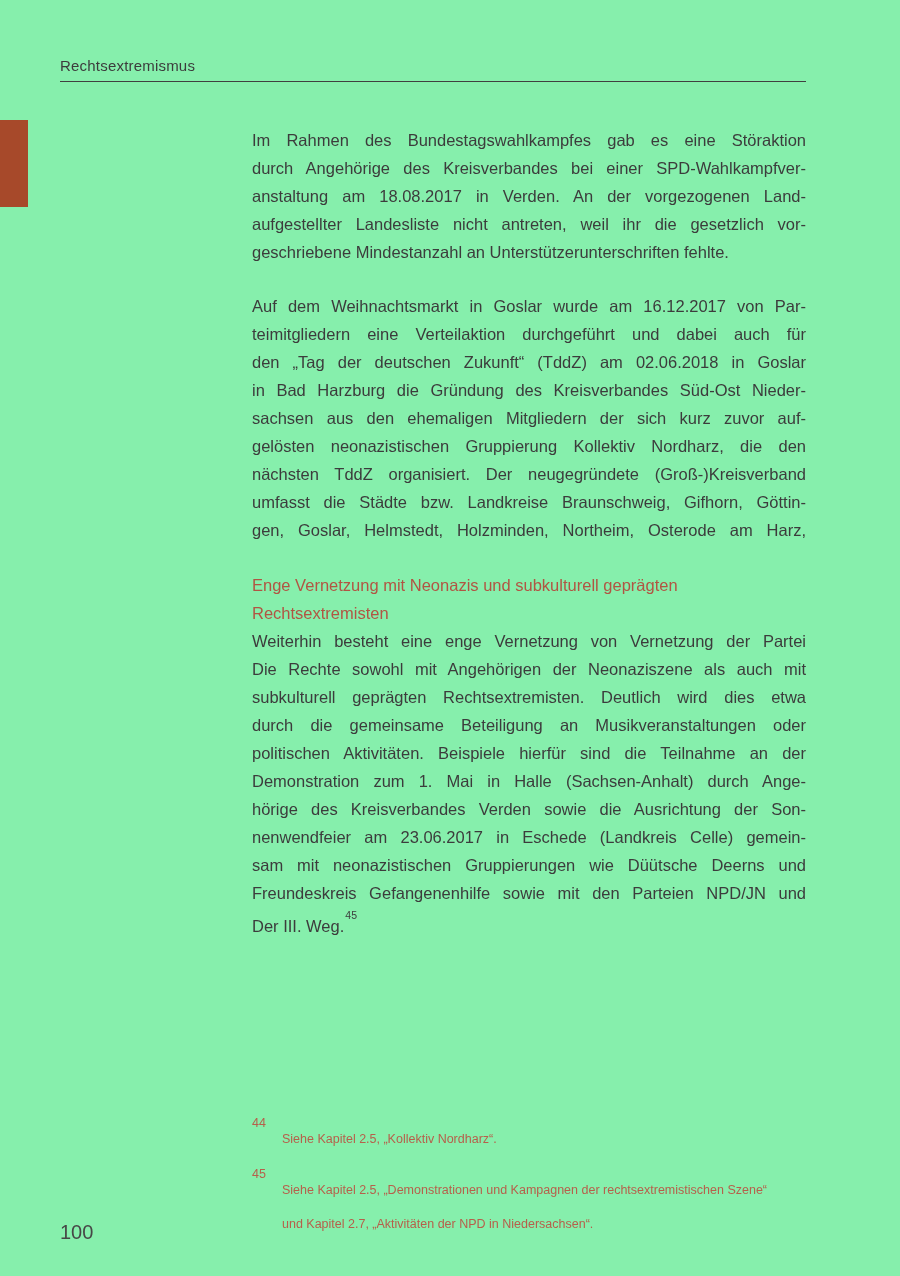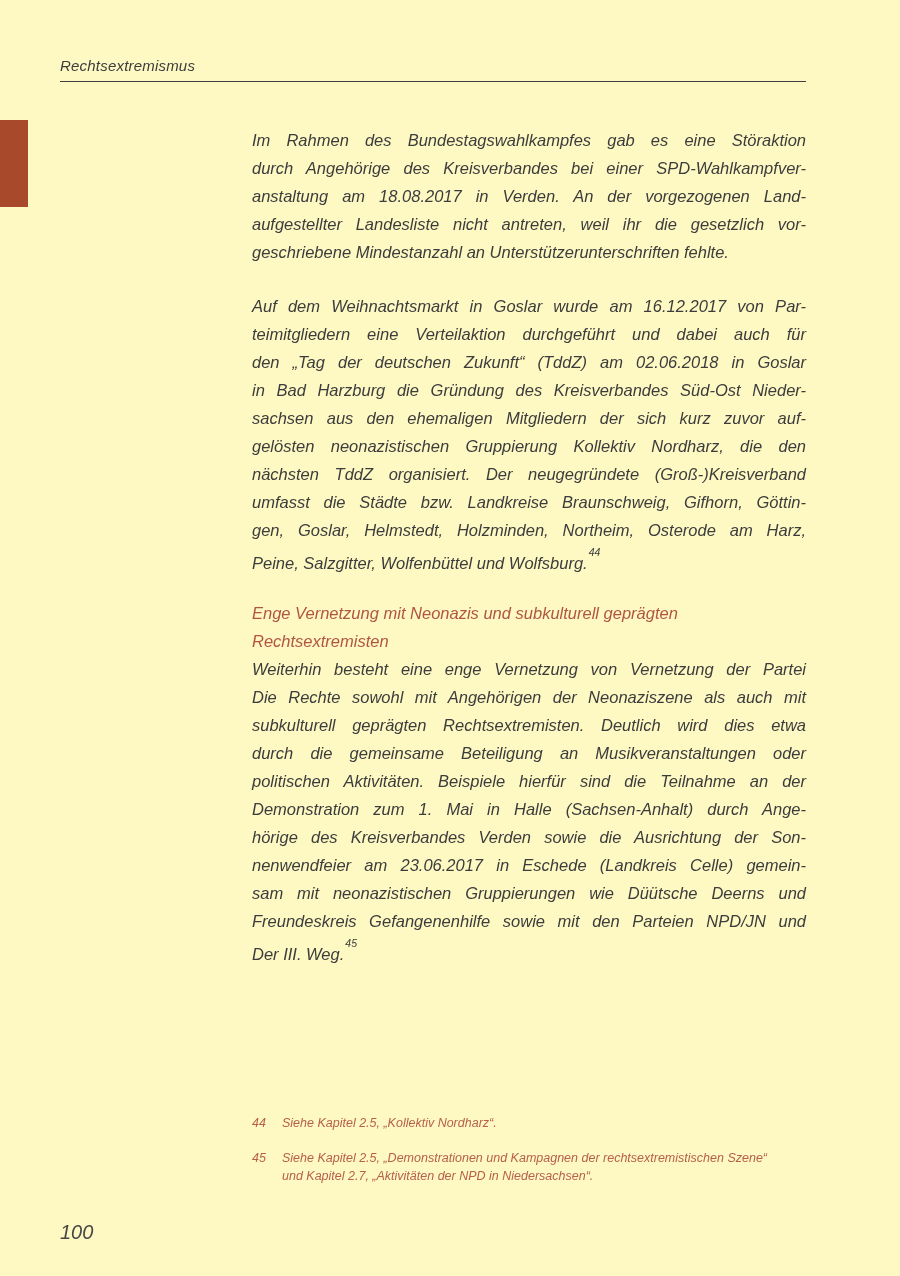--- a/index.html
+++ b/index.html
@@ -7,22 +7,21 @@
   body {
     width: 900px;
     height: 1276px;
     position: relative;
     font-family: "Liberation Sans", sans-serif;
     overflow: hidden;
   }
   .page {
     position: absolute;
     inset: 0;
-    background: #fef9c3;
-    font-style: italic;
+    background: #86efac;
   }
   
   .running-header-title {
     position: absolute;
     left: 60px;
     top: 57px;
     font-size: 15px;
     letter-spacing: 0.2px;
     color: var(--body-text, #3c3c3c);
     white-space: nowrap;
@@ -92,20 +91,21 @@
     display: flex;
     margin-bottom: 17px;
   }
   .footnote-number {
     width: 30px;
     flex: 0 0 30px;
     line-height: 18px;
   }
   .footnote-text .fline {
     line-height: 18px;
+    margin-top: 16px;
   }
   
   .page-number {
     position: absolute;
     left: 60px;
     top: 1221px;
     font-size: 20px;
     color: #474747;
   }
 </style>
@@ -127,21 +127,20 @@
       <div class="block body">
         <div class="line">Auf dem Weihnachtsmarkt in Goslar wurde am 16.12.2017 von Par-</div>
         <div class="line">teimitgliedern eine Verteilaktion durchgeführt und dabei auch für</div>
         <div class="line">den „Tag der deutschen Zukunft“ (TddZ) am 02.06.2018 in Goslar</div>
         <div class="line">in Bad Harzburg die Gründung des Kreisverbandes Süd-Ost Nieder-</div>
         <div class="line">sachsen aus den ehemaligen Mitgliedern der sich kurz zuvor auf-</div>
         <div class="line">gelösten neonazistischen Gruppierung Kollektiv Nordharz, die den</div>
         <div class="line">nächsten TddZ organisiert. Der neugegründete (Groß-)Kreisverband</div>
         <div class="line">umfasst die Städte bzw. Landkreise Braunschweig, Gifhorn, Göttin-</div>
         <div class="line">gen, Goslar, Helmstedt, Holzminden, Northeim, Osterode am Harz,</div>
-        <div class="line last">Peine, Salzgitter, Wolfenbüttel und Wolfsburg.<sup class="footnote-ref">44</sup></div>
       </div>
       <div class="block heading">
         <div class="line">Enge Vernetzung mit Neonazis und subkulturell geprägten</div>
         <div class="line last">Rechtsextremisten</div>
       </div>
       <div class="block body">
         <div class="line">Weiterhin besteht eine enge Vernetzung von Vernetzung der Partei</div>
         <div class="line">Die Rechte sowohl mit Angehörigen der Neonaziszene als auch mit</div>
         <div class="line">subkulturell geprägten Rechtsextremisten. Deutlich wird dies etwa</div>
         <div class="line">durch die gemeinsame Beteiligung an Musikveranstaltungen oder</div>

